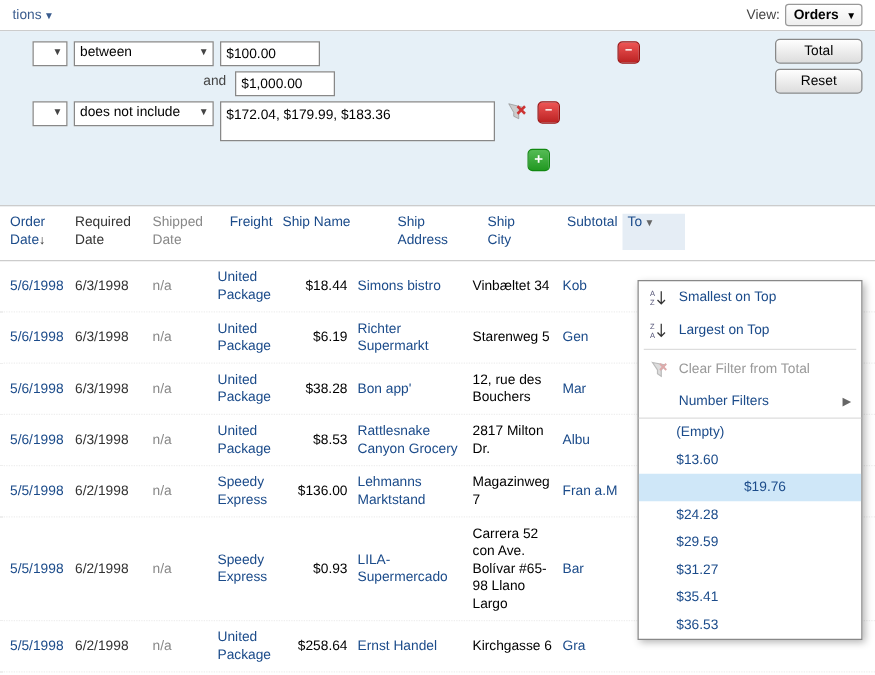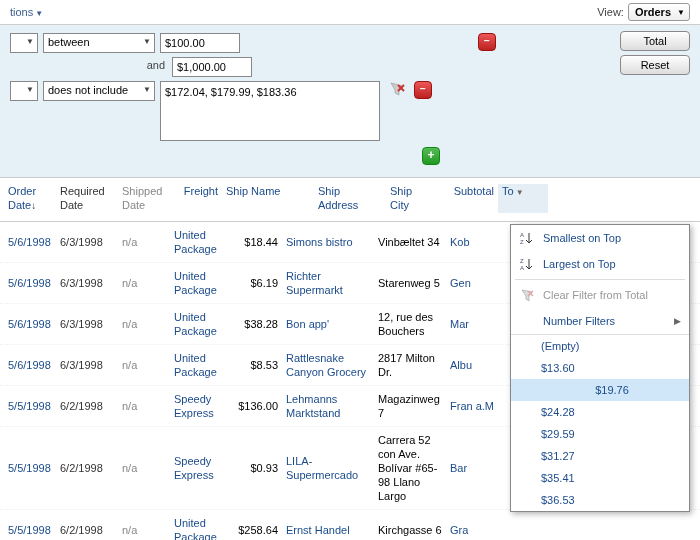--- a/index.html
+++ b/index.html
@@ -5,27 +5,27 @@
 * { box-sizing: border-box; margin: 0; padding: 0; }
 body { font-family: Verdana, Arial, sans-serif; font-size: 11px; color: #000; background: #fff; width: 700px; height: 540px; overflow: hidden; position: relative; }
 .header-bar { display: flex; justify-content: space-between; align-items: center; padding: 3px 10px; border-bottom: 1px solid #ccc; }
 .header-left { color: #3a5c8e; }
 .dropdown-arrow { font-size: 8px; margin-left: 2px; }
 .view-section { display: flex; align-items: center; gap: 4px; }
 .view-label { color: #444; }
 .view-select { border: 1px solid #999; padding: 2px 18px 2px 6px; background: linear-gradient(#fff,#eee); font-weight: bold; font-size: 11px; position: relative; border-radius: 3px; }
 .view-select::after { content: "▼"; font-size: 8px; position: absolute; right: 4px; top: 4px; }
 .filter-panel { background: #e6f0f7; padding: 8px 10px; border-bottom: 1px solid #ccc; position: relative; min-height: 140px; }
-.filter-row { display: flex; align-items: flex-start; gap: 5px; margin-bottom: 4px; }
+.filter-row { display: flex; align-items: flex-start; gap: 5px; margin-bottom: 4px; margin-left: 16px; }
 .sel { border: 1px solid #888; background: #fff; font-size: 11px; padding: 2px 16px 2px 4px; height: 20px; position: relative; }
 .sel::after { content: "▼"; font-size: 8px; position: absolute; right: 3px; top: 3px; color: #444; }
 .sel.small { width: 28px; }
 .sel.op { width: 112px; }
 .txt { border: 1px solid #888; background: #fff; font-size: 11px; padding: 3px 4px; height: 20px; width: 80px; }
-.txt.wide { width: 220px; height: 60px; padding: 4px; resize: none; font-family: inherit; }
+.txt.wide { width: 220px; height: 32px; padding: 4px; resize: none; font-family: inherit; }
 .and-label { color: #444; padding: 2px 2px; text-align: right; width: 157px; }
 .red-btn { width: 18px; height: 18px; background: linear-gradient(#e55,#b22); border: 1px solid #911; border-radius: 4px; color: #fff; font-weight: bold; font-size: 10px; line-height: 14px; text-align: center; display: inline-block; }
 .green-btn { width: 18px; height: 18px; background: linear-gradient(#5b5,#292); border: 1px solid #181; border-radius: 4px; color: #fff; font-weight: bold; font-size: 12px; line-height: 15px; text-align: center; display: inline-block; }
 .clear-filter-icon { width: 16px; height: 16px; position: relative; margin: 0 4px; }
 .clear-filter-icon svg { width: 16px; height: 16px; }
 .btn-stack { position: absolute; right: 10px; top: 6px; display: flex; flex-direction: column; gap: 4px; }
 .action-btn { border: 1px solid #888; background: linear-gradient(#fefefe,#ddd); border-radius: 4px; padding: 3px 14px; font-size: 11px; min-width: 70px; text-align: center; }
 .grid { width: 100%; }
 .grid-head { display: flex; border-bottom: 1px solid #ccc; padding: 6px 0 8px 4px; position: relative; }
 .col-h { color: #1b4b8a; font-size: 11px; padding: 0 4px; line-height: 14px; }

